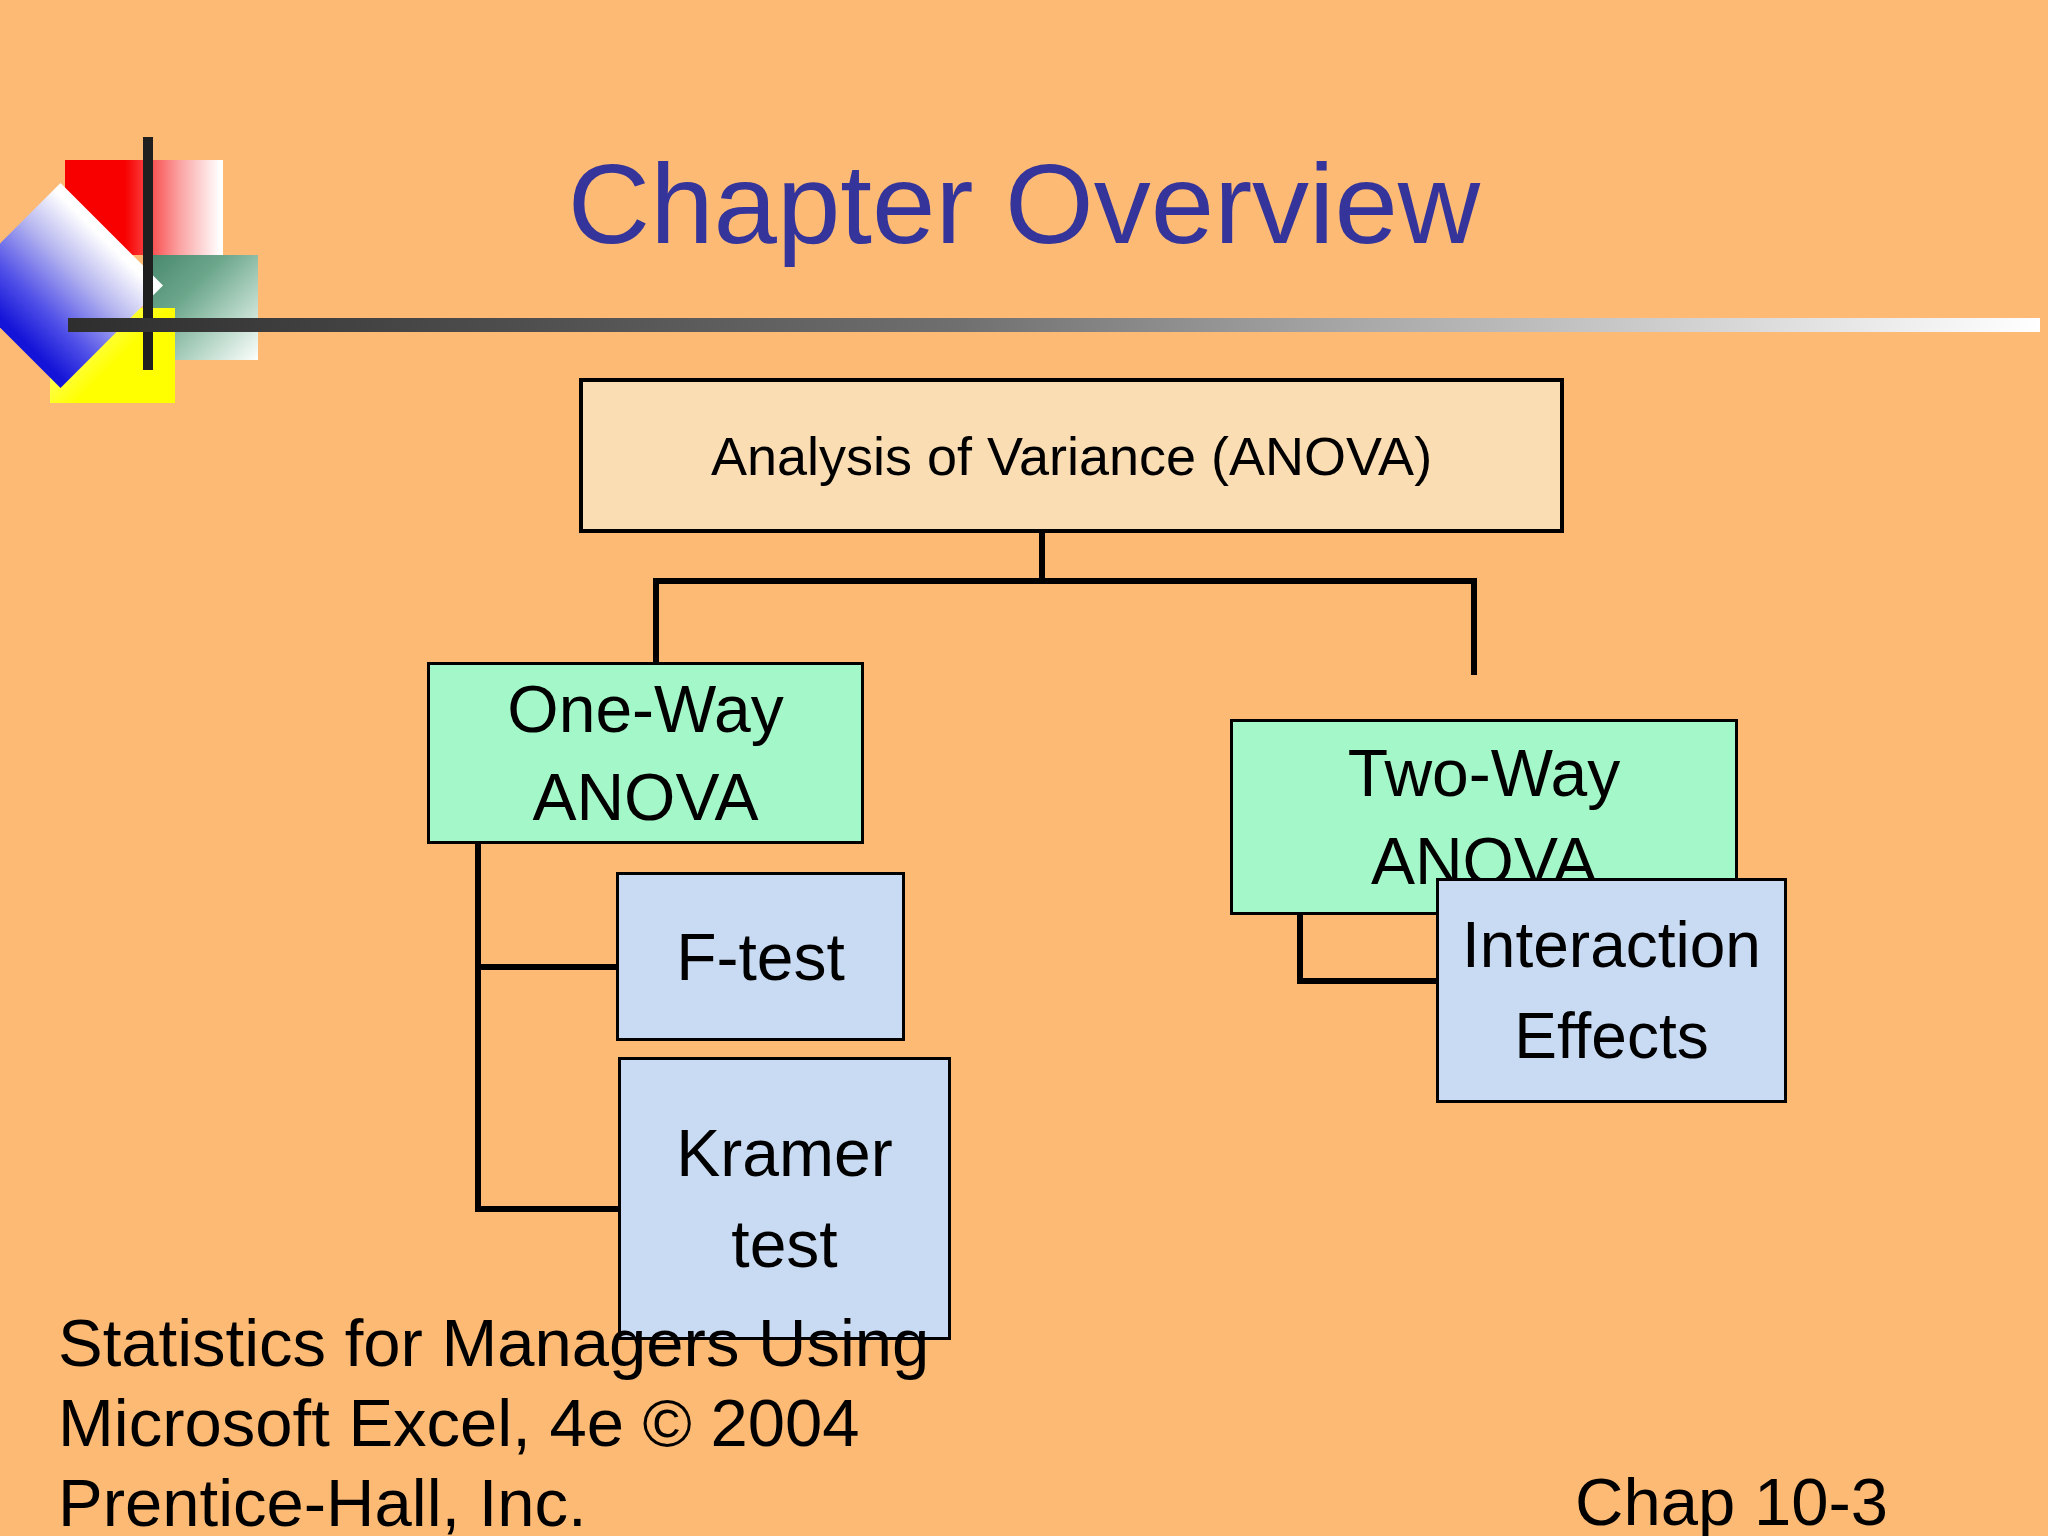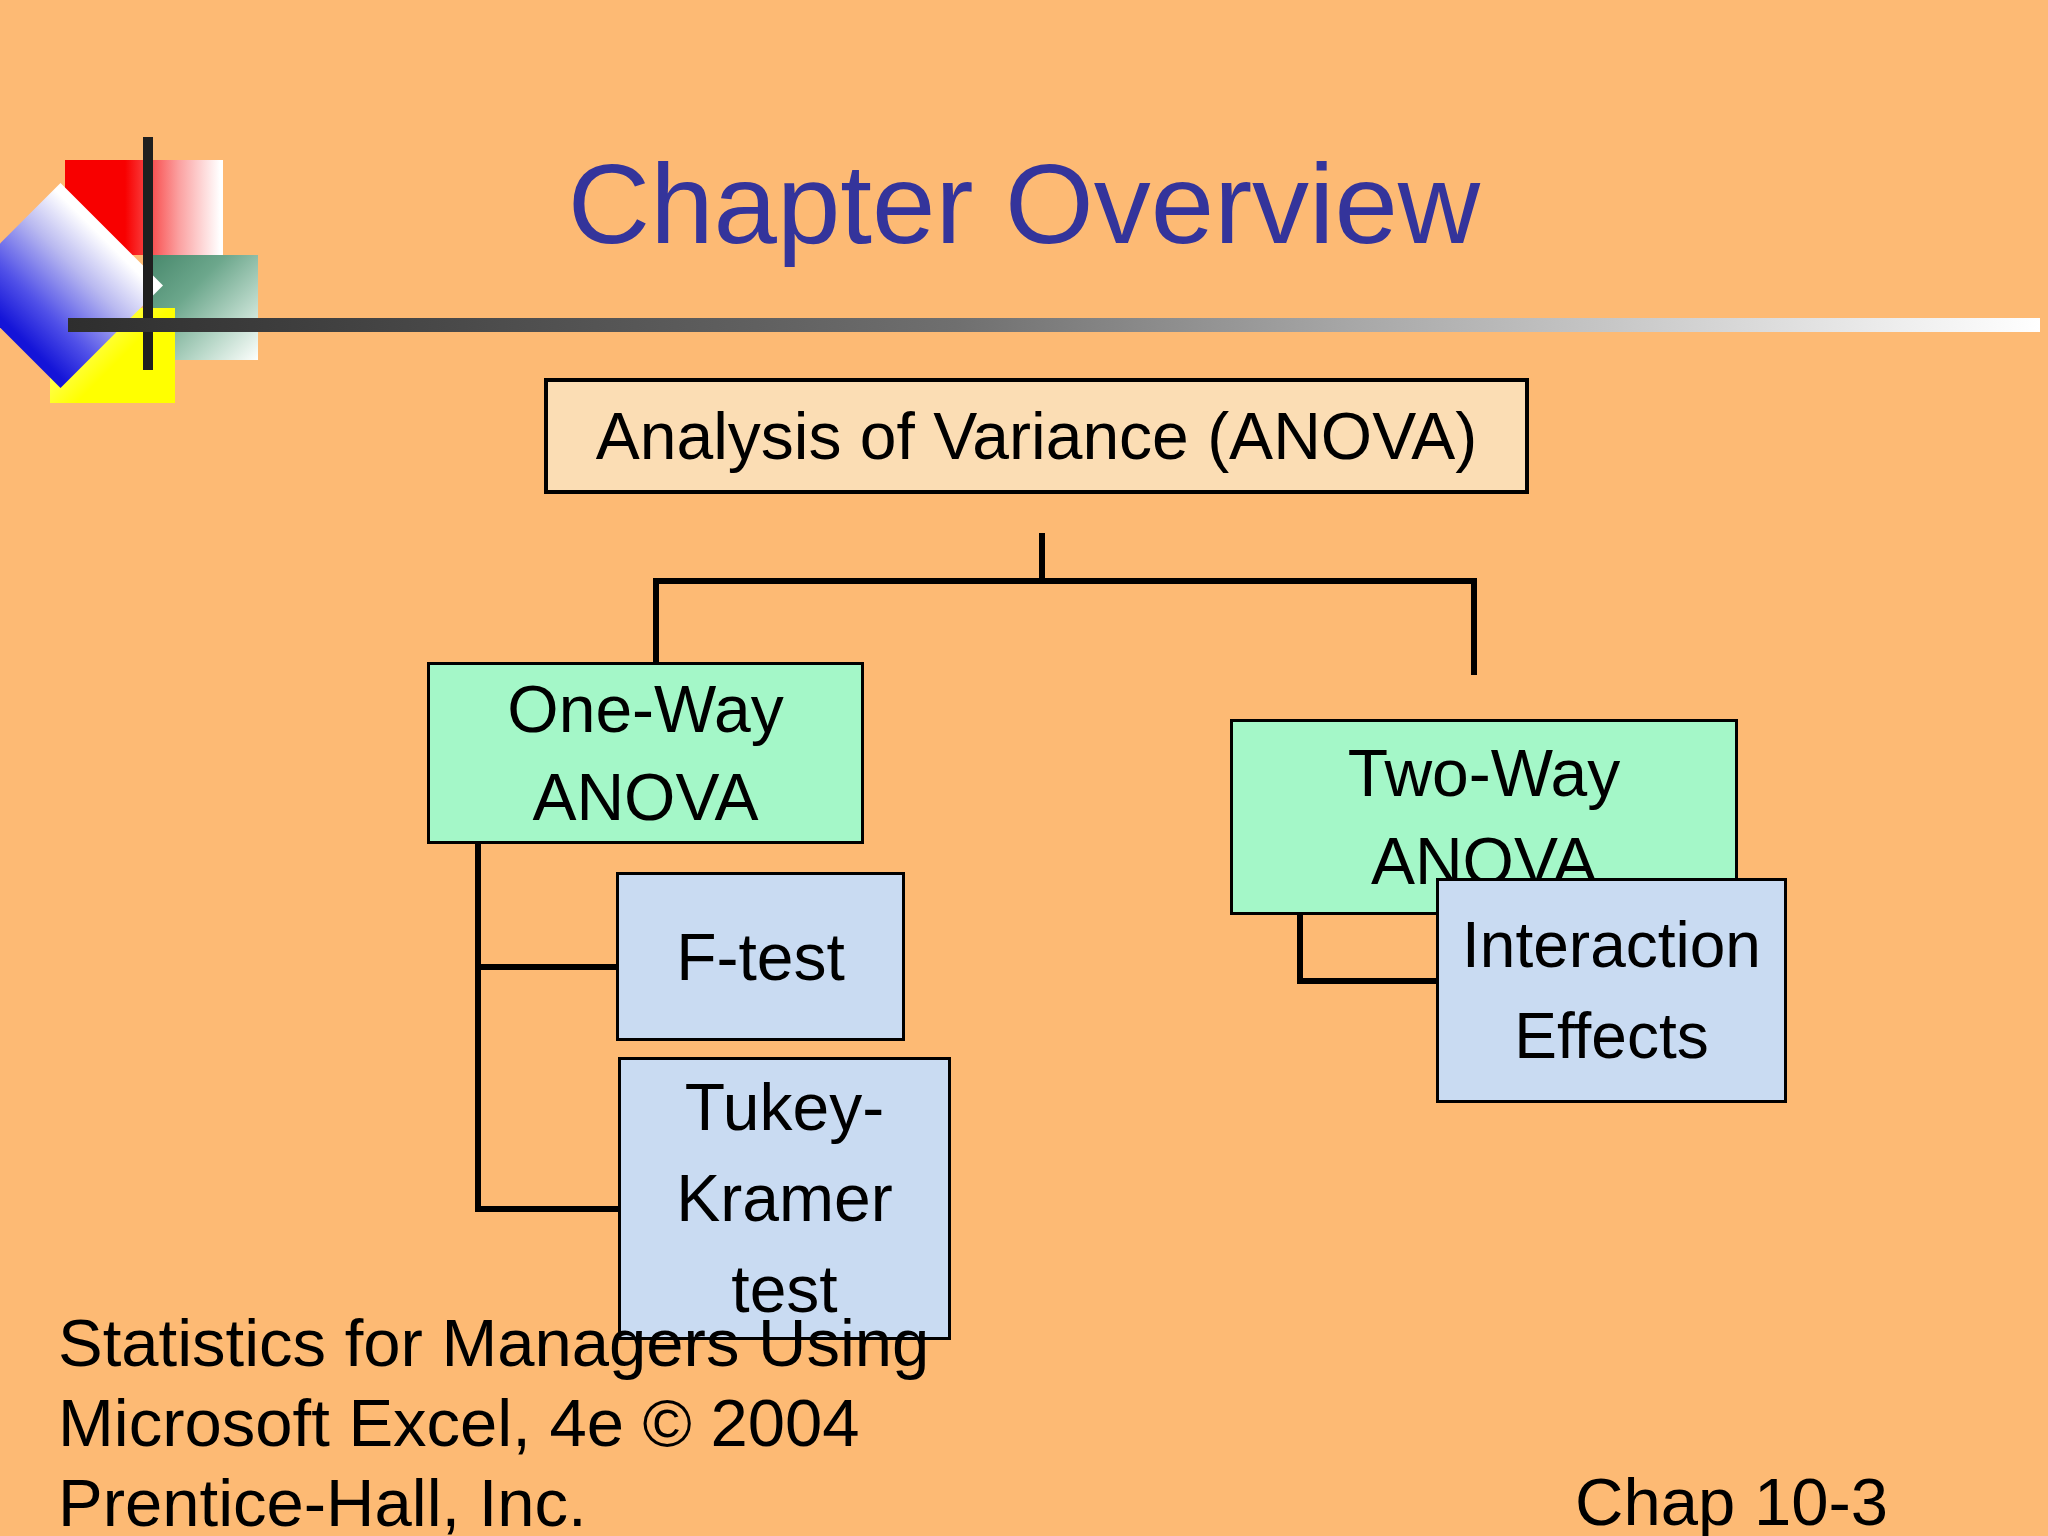--- a/index.html
+++ b/index.html
@@ -25,22 +25,22 @@
   #title{
     position:absolute;left:0;top:138px;width:2048px;text-align:center;
     font-size:114px;line-height:1.15;color:var(--title-blue,#34349b);z-index:1;white-space:nowrap;
   }
   
   .node{
     position:absolute;display:flex;flex-direction:column;align-items:center;justify-content:center;
     border:3px solid var(--line-black,#000);box-sizing:border-box;text-align:center;z-index:5;
   }
   .node .ln{display:block;white-space:nowrap;}
-  #node-anova{left:544px;top:378px;width:985px;height:116px;border-width:4px;
-    background:var(--root-fill,#fbddb4);font-size:66px;}
+  #node-anova{left:579px;top:378px;width:985px;height:155px;border-width:4px;
+    background:var(--root-fill,#fbddb4);font-size:54px;}
   #node-oneway{left:427px;top:662px;width:437px;height:182px;
     background:var(--level2-fill,#a4f7c8);font-size:66px;line-height:88px;}
   #node-twoway{left:1230px;top:671px;width:508px;height:196px;
     background:var(--level2-fill,#a4f7c8);font-size:66px;line-height:88px;margin-top:48px;}
   #node-ftest{left:616px;top:872px;width:289px;height:169px;
     background:var(--leaf-fill,#c9dbf2);font-size:66px;}
   #node-tukey{left:618px;top:1057px;width:333px;height:283px;
     background:var(--leaf-fill,#c9dbf2);font-size:66px;line-height:91px;}
   #node-interaction{left:1436px;top:871px;width:351px;height:225px;
     background:var(--leaf-fill,#c9dbf2);font-size:64px;line-height:91px;margin-top:7px;}
@@ -101,21 +101,20 @@
   <div class="node" id="node-twoway">
     <span class="ln">Two-Way</span>
     <span class="ln">ANOVA</span>
   </div>
 
   <div class="node" id="node-ftest">
     <span class="ln">F-test</span>
   </div>
 
   <div class="node" id="node-tukey">
-    <span class="ln">Tukey-</span>
     <span class="ln">Kramer</span>
     <span class="ln">test</span>
   </div>
 
   <div class="node" id="node-interaction">
     <span class="ln">Interaction</span>
     <span class="ln">Effects</span>
   </div>
 
   <div id="footer">

